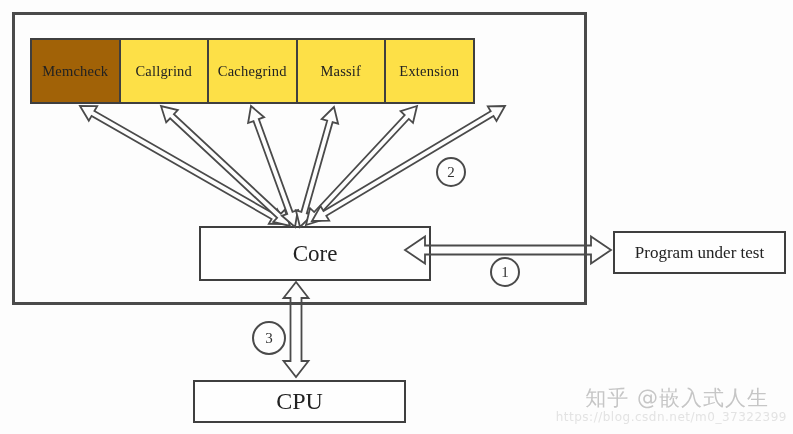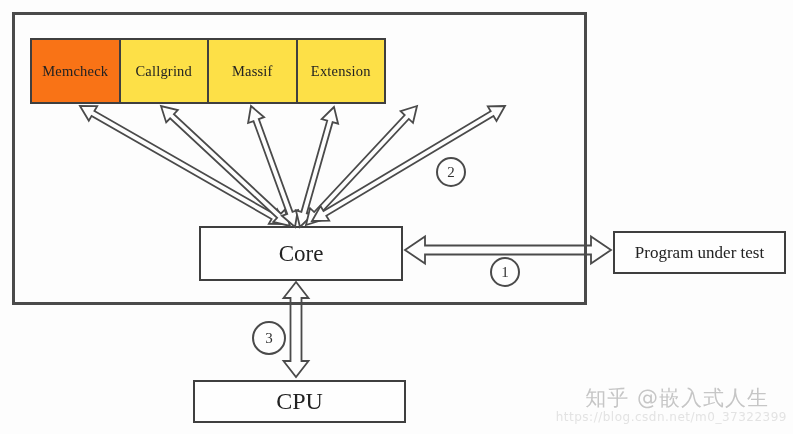--- a/index.html
+++ b/index.html
@@ -13,26 +13,26 @@
   }
   .tool-row{
     position:absolute;left:30px;top:38px;display:flex;
   }
   .tool-box{
     box-sizing:border-box;width:90.5px;height:66px;border:2px solid #3f3f3f;
     background:#fde047;display:flex;align-items:center;justify-content:center;
     font-size:14.5px;letter-spacing:0.2px;margin-left:-2px;
   }
   .tool-box:first-child{margin-left:0;}
-  .tool-box.shaded{background:#f97316;}
+  .tool-box.shaded{background:#a16207;}
   .node{
     position:absolute;box-sizing:border-box;border:2px solid #3f3f3f;background:#fefefe;
     display:flex;align-items:center;justify-content:center;
   }
-  .core-box{left:199px;top:226px;width:204px;height:55px;font-size:23px;}
+  .core-box{left:199px;top:226px;width:232px;height:55px;font-size:23px;}
   .cpu-box{left:193px;top:380px;width:213px;height:43px;font-size:24px;}
   .program-box{left:613px;top:231px;width:173px;height:43px;font-size:17px;}
   .badge{
     position:absolute;box-sizing:border-box;border:2px solid #4a4a4a;border-radius:50%;
     display:flex;align-items:center;justify-content:center;background:rgba(255,255,255,0.6);
     font-size:15px;color:#333;
   }
   .badge-1{left:490px;top:257px;width:30px;height:30px;}
   .badge-2{left:436px;top:157px;width:30px;height:30px;}
   .badge-3{left:252px;top:321px;width:34px;height:34px;}
@@ -51,20 +51,21 @@
 </head>
 <body>
 
 <div class="stage">
 
   <div class="outer-box"></div>
 
   <div class="tool-row">
     <div class="tool-box shaded">Memcheck</div>
     <div class="tool-box">Callgrind</div>
+    <div class="tool-box">Cachegrind</div>
     <div class="tool-box">Massif</div>
     <div class="tool-box">Extension</div>
   </div>
 
   <div class="node core-box">Core</div>
 
   <div class="node program-box">Program under test</div>
 
   <div class="node cpu-box">CPU</div>
 

